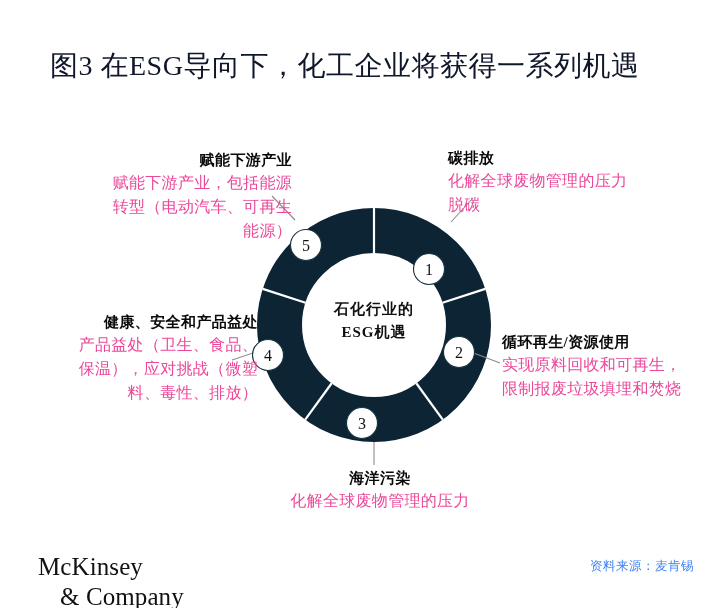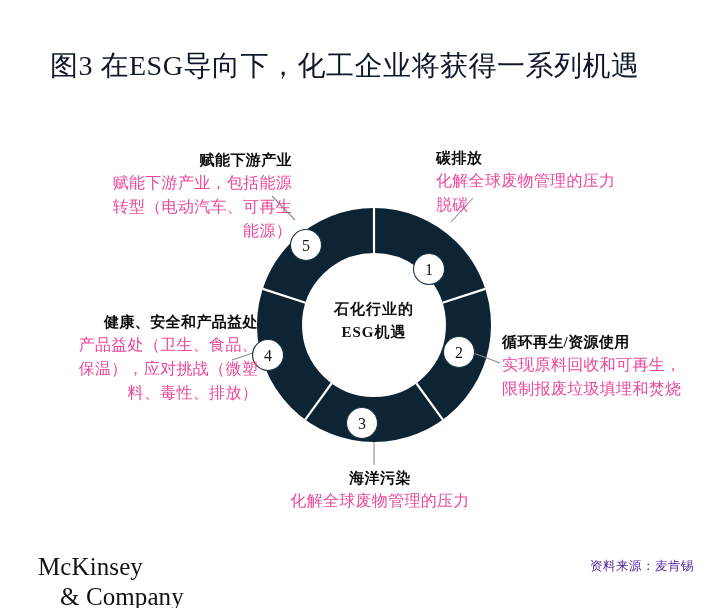--- a/index.html
+++ b/index.html
@@ -82,21 +82,21 @@
     color: #ec4899;
     line-height: 1.5;
     letter-spacing: 0.3px;
     white-space: pre-wrap;
   }
   .align-right { text-align: right; }
   .align-left  { text-align: left; }
   .align-center{ text-align: center; }
 
   #callout-5 { left: 60px;  top: 30px;  width: 232px; }
-  #callout-1 { left: 436px; top: 28px;  width: 250px; }
+  #callout-1 { left: 448px; top: 28px;  width: 250px; }
   #callout-2 { left: 502px; top: 212px; width: 216px; }
   #callout-3 { left: 252px; top: 348px; width: 256px; }
   #callout-4 { left: 30px;  top: 192px; width: 228px; }
 
   
   #footer {
     position: absolute;
     left: 0;
     top: 538px;
     width: 720px;
@@ -112,21 +112,21 @@
     color: #111111;
     letter-spacing: 0.1px;
   }
   #logo .logo-line2 { padding-left: 22px; }
   #source {
     position: absolute;
     right: 26px;
     top: 20px;
     font-family: "Liberation Serif", "DejaVu Serif", serif;
     font-size: 12.5px;
-    color: #4c1d95;
+    color: #3b82f6;
     letter-spacing: 0.5px;
   }
 </style>
 </head>
 <body>
 
 <div id="title-block">
   <h1 id="title-text">图3 在ESG导向下，化工企业将获得一系列机遇</h1>
 </div>
 

